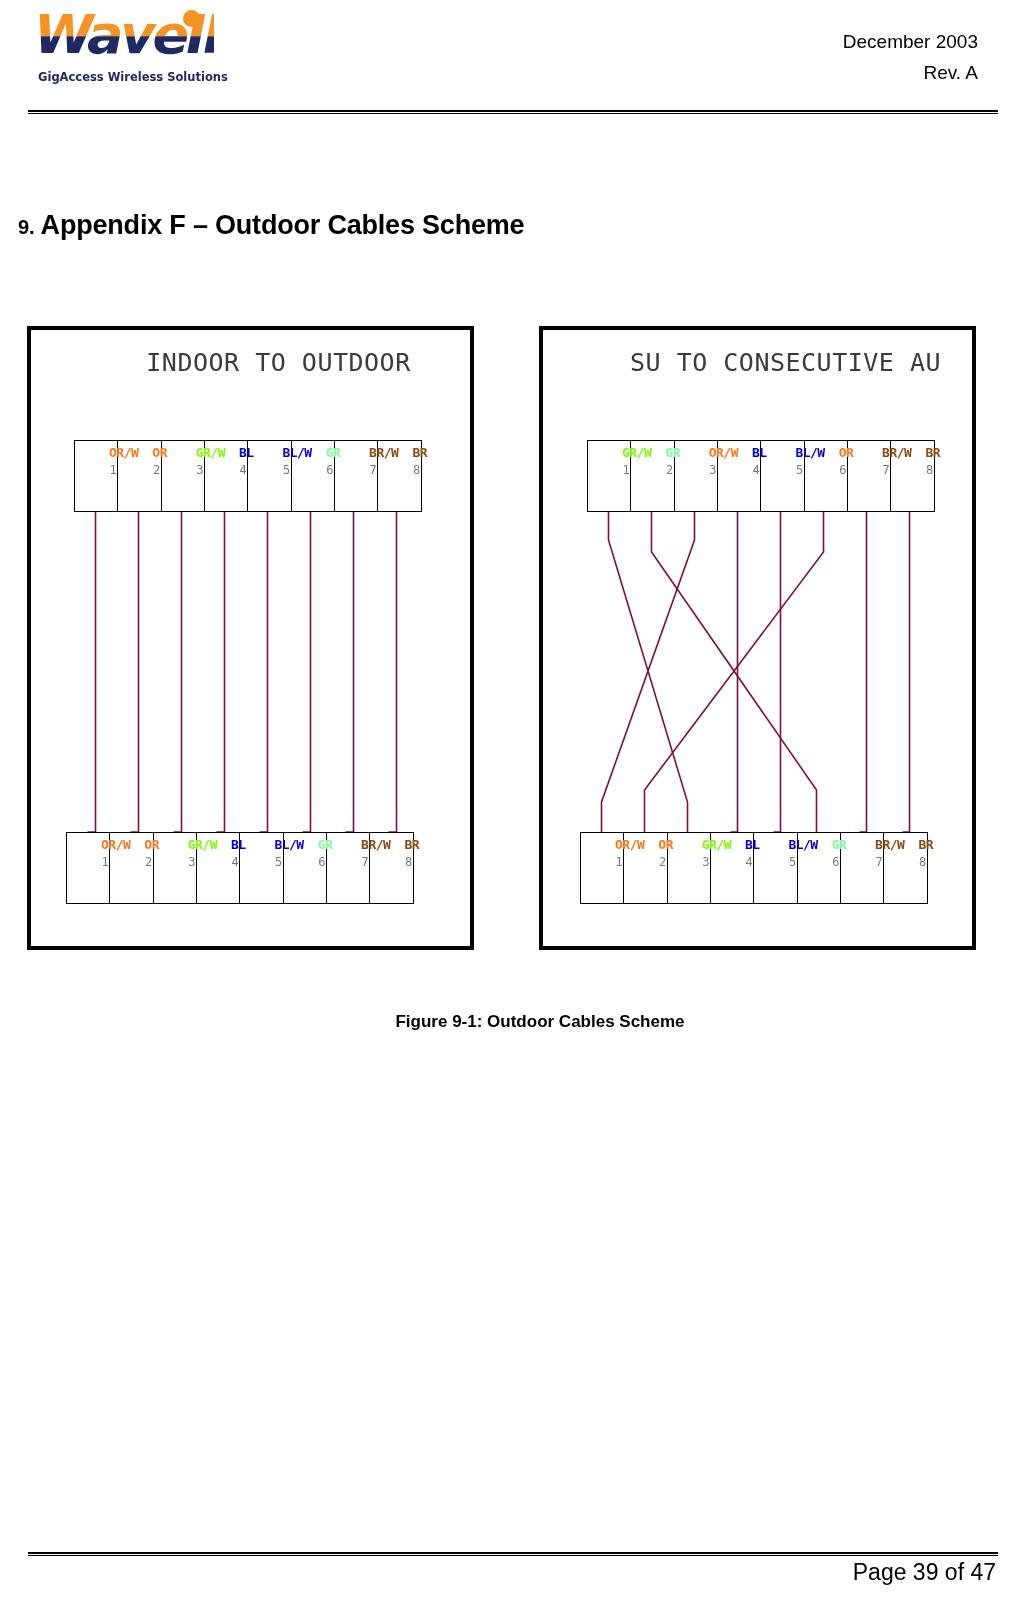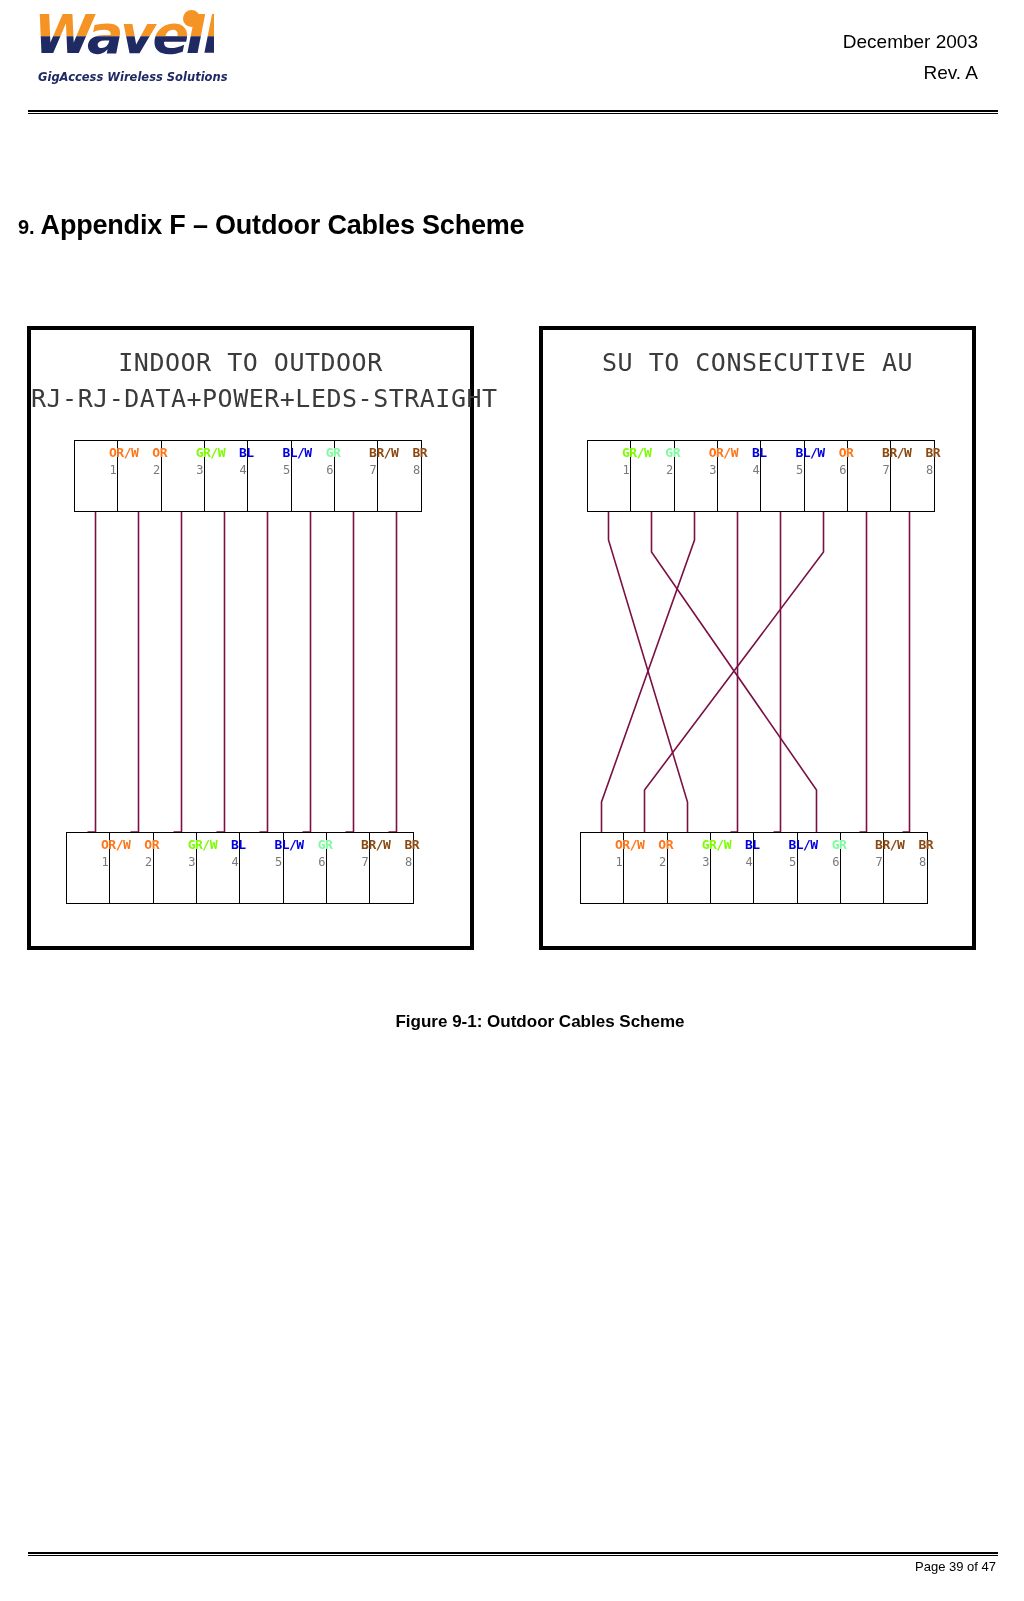--- a/index.html
+++ b/index.html
@@ -10,39 +10,39 @@
   #header{position:absolute;left:0;top:0;width:1024px;height:118px;}
   #logo{position:absolute;left:22px;top:8px;width:192px;height:88px;}
   #logo .wordmark{position:absolute;left:0;top:0;width:192px;height:66px;overflow:hidden;}
   #logo .wm-txt{position:absolute;left:12px;top:-6px;font-family:"DejaVu Sans",sans-serif;
       font-weight:bold;font-style:italic;font-size:54px;letter-spacing:-3px;line-height:66px;}
   #logo .wm-orange{color:#F59324;}
   #logo .wm-navy{color:#1F2A63;clip-path:inset(52% 0 0 0);}
   #logo .wm-orange-clip{clip-path:inset(0 0 48% 0);}
   #logo .dot{position:absolute;right:14px;top:2px;width:17px;height:17px;border-radius:50%;background:#F59324;}
   #logo .tag{position:absolute;left:16px;top:62px;font-family:"DejaVu Sans",sans-serif;
-      font-weight:bold;font-style:italic;font-size:11.5px;color:#1F2A63;letter-spacing:0px;white-space:nowrap;}
+      font-weight:bold;font-size:11.5px;color:#1F2A63;letter-spacing:0px;white-space:nowrap;}
   #hdr-right{position:absolute;right:46px;top:26px;text-align:right;font-size:19px;line-height:31px;}
   #hdr-rule{position:absolute;left:28px;top:110px;width:970px;height:0;
       border-top:2px solid #000;border-bottom:1px solid #000;height:4px;box-sizing:border-box;}
 
   
   #page-title{position:absolute;left:18px;top:192px;font-size:27px;font-weight:bold;
       letter-spacing:-0.2px;white-space:nowrap;}
   #page-title .num{font-size:20px;}
 
   
   .frame{position:absolute;border:4px solid #000;background:#fff;box-sizing:border-box;}
   #frame-1{left:27px;top:326px;width:447px;height:624px;}
   #frame-2{left:539px;top:326px;width:437px;height:624px;}
 
   .dtitle{position:absolute;width:100%;text-align:center;
       font-family:"DejaVu Sans Mono",monospace;font-size:25px;color:#3b3b3b;
       letter-spacing:0.5px;white-space:nowrap;}
-  .dtitle.l1{top:18px;}
+  .dtitle.l1{top:18px;padding-left:28px;}
   .dtitle.l2{top:54px;}
 
   
   .conn{position:absolute;display:flex;border:1.6px solid #000;box-sizing:border-box;background:#fff;}
   .pin{width:43px;border-right:1.6px solid #000;box-sizing:border-box;
        position:relative;height:100%;margin-left:34px;}
   .pin:last-child{border-right:none;}
   .pin .code{position:absolute;top:4px;left:0;width:100%;text-align:center;
        font-family:"DejaVu Sans Mono",monospace;font-size:13px;font-weight:bold;
        letter-spacing:-0.5px;white-space:nowrap;}
@@ -54,21 +54,21 @@
   #conn-2-top{left:44px;top:110px;width:348px;height:72px;}
   #conn-2-bot{left:37px;top:502px;width:348px;height:72px;}
 
   .wires{position:absolute;left:0;top:0;width:100%;height:100%;pointer-events:none;}
 
   
   #figcaption{position:absolute;left:16px;top:1012px;width:1024px;text-align:center;
       font-size:17px;font-weight:bold;padding-left:12px;}
   #ftr-rule{position:absolute;left:28px;top:1552px;width:970px;height:4px;
       border-top:2px solid #000;border-bottom:1px solid #000;box-sizing:border-box;}
-  #ftr-right{position:absolute;right:28px;top:1559px;font-size:13px;margin-left:40px;}
+  #ftr-right{position:absolute;right:28px;top:1559px;font-size:23px;margin-left:40px;}
 </style>
 </head>
 <body>
 
 <div id="header">
 
   <div id="logo">
     <div class="wordmark">
       <span class="wm-txt wm-orange wm-orange-clip">WaveIP</span>
       <span class="wm-txt wm-navy">WaveIP</span>
@@ -85,21 +85,20 @@
   <div id="hdr-rule"></div>
 </div>
 
 <h1 id="page-title">
   <span class="num">9.</span>
   <span>Appendix F – Outdoor Cables Scheme</span>
 </h1>
 
 <div class="frame" id="frame-1">
   <div class="dtitle l1">INDOOR TO OUTDOOR</div>
-  <div class="dtitle l2">RJ-RJ-DATA+POWER+LEDS-STRAIGHT</div>
   <svg class="wires" id="wires-1" viewBox="0 0 439 616" preserveAspectRatio="none">
       <path d="M 64.5 182 L 64.5 502 L 56.5 502" fill="none" stroke="#7B1045" stroke-width="1.6"></path>
       <path d="M 107.5 182 L 107.5 502 L 99.5 502" fill="none" stroke="#7B1045" stroke-width="1.6"></path>
       <path d="M 150.5 182 L 150.5 502 L 142.5 502" fill="none" stroke="#7B1045" stroke-width="1.6"></path>
       <path d="M 193.5 182 L 193.5 502 L 185.5 502" fill="none" stroke="#7B1045" stroke-width="1.6"></path>
       <path d="M 236.5 182 L 236.5 502 L 228.5 502" fill="none" stroke="#7B1045" stroke-width="1.6"></path>
       <path d="M 279.5 182 L 279.5 502 L 271.5 502" fill="none" stroke="#7B1045" stroke-width="1.6"></path>
       <path d="M 322.5 182 L 322.5 502 L 314.5 502" fill="none" stroke="#7B1045" stroke-width="1.6"></path>
       <path d="M 365.5 182 L 365.5 502 L 357.5 502" fill="none" stroke="#7B1045" stroke-width="1.6"></path>
     </svg>

